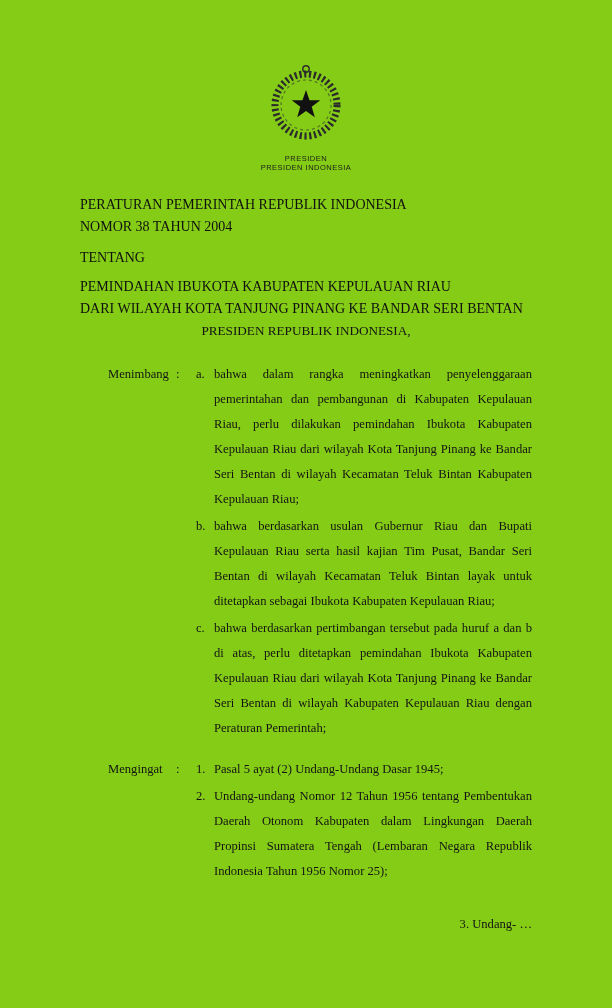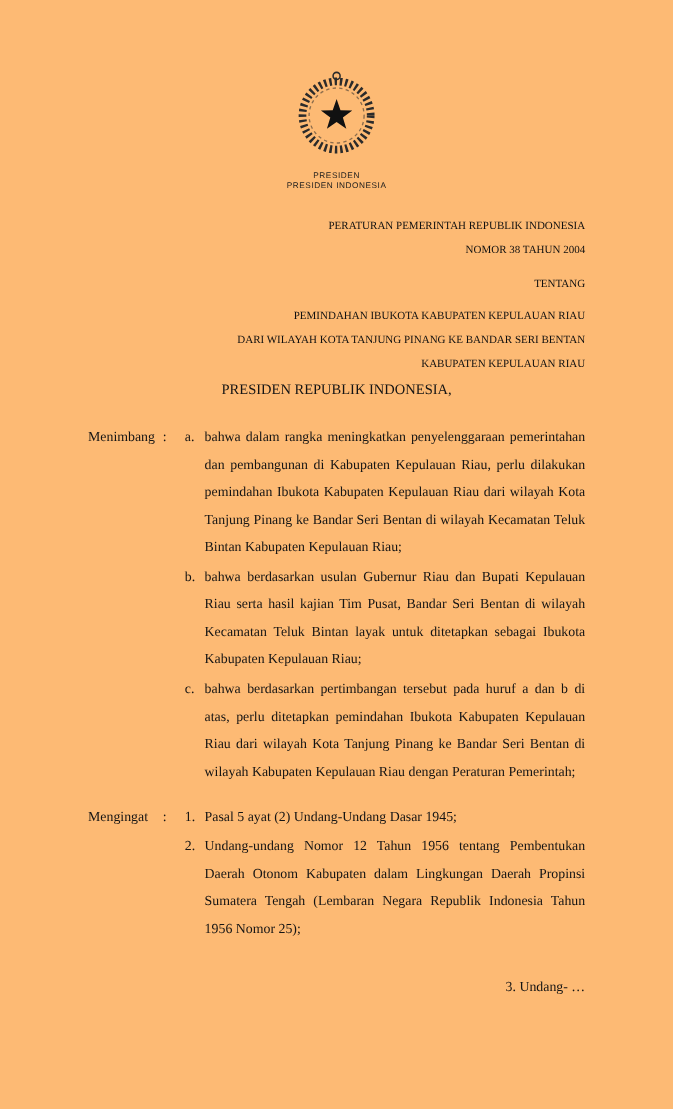--- a/index.html
+++ b/index.html
@@ -6,52 +6,52 @@
   html,body { background:#ffffff; }
   body {
     width:612px; height:1008px;
     font-family:"Liberation Serif", serif;
     color:#141414;
     overflow:hidden;
   }
   .page {
     width:612px; height:1008px;
     padding:60px 80px 0 80px;
-    background:#fdba74;
+    background:#84cc16;
   }
   .emblem-wrap { text-align:center; }
   .emblem-svg { display:inline-block; }
   .emblem-caption {
     text-align:center;
     font-family:"Liberation Sans", sans-serif;
     font-size:7.5px;
     line-height:9px;
     letter-spacing:0.5px;
     color:#1c1c1c;
     margin-top:4px;
   }
   .title-block {
     margin-top:22px;
-    text-align:right;
-    font-size:10px;
+    text-align:left;
+    font-size:14px;
     line-height:22px;
     color:#101010;
   }
   .title-gap-sm { margin-top:9px; }
   .title-gap-md { margin-top:7px; }
   .opening-line {
     margin-top:0;
     text-align:center;
     font-size:13.2px;
     line-height:22px;
   }
   .body-block { margin-top:20px; font-size:12.6px; line-height:25px; }
   .clause { display:flex; align-items:flex-start; }
   .clause + .clause { margin-top:16px; }
-  .clause-label { width:68px; flex:0 0 68px; }
+  .clause-label { width:68px; flex:0 0 68px;margin-left:28px; }
   .clause-colon { width:20px; flex:0 0 20px; }
   .clause-items { flex:1 1 auto; }
   .clause-item { display:flex; align-items:flex-start; }
   .clause-item + .clause-item { margin-top:2px; }
   .item-marker { width:18px; flex:0 0 18px; }
   .item-text { flex:1 1 auto; text-align:justify; }
   .catchword {
     margin-top:28px;
     text-align:right;
     font-size:12.6px;
@@ -75,21 +75,20 @@
       <div>PRESIDEN INDONESIA</div>
     </div>
   </div>
 
   <div class="title-block">
     <div>PERATURAN PEMERINTAH REPUBLIK INDONESIA</div>
     <div>NOMOR  38 TAHUN 2004</div>
     <div class="title-gap-sm">TENTANG</div>
     <div class="title-gap-md">PEMINDAHAN IBUKOTA KABUPATEN KEPULAUAN RIAU</div>
     <div>DARI WILAYAH KOTA TANJUNG PINANG KE BANDAR SERI BENTAN</div>
-    <div>KABUPATEN KEPULAUAN RIAU</div>
   </div>
 
   <div class="opening-line">PRESIDEN REPUBLIK INDONESIA,</div>
 
   <div class="body-block">
 
     <div class="clause">
       <div class="clause-label">Menimbang</div>
       <div class="clause-colon">:</div>
       <div class="clause-items">

